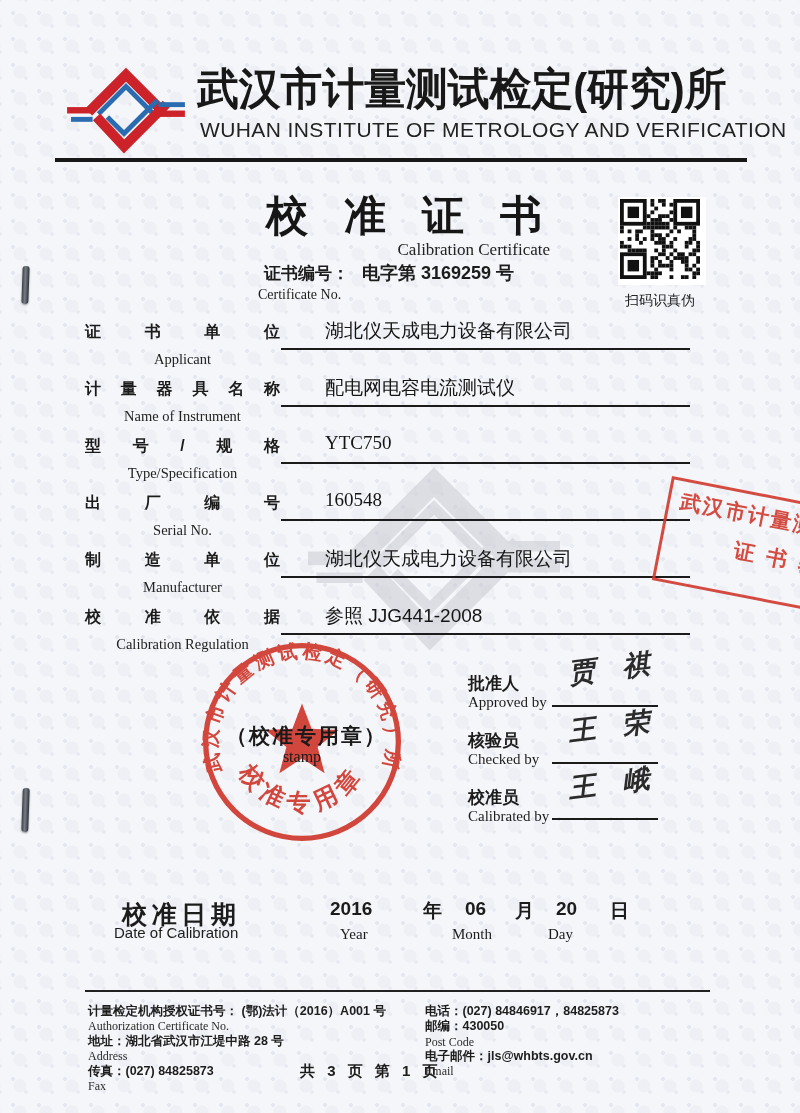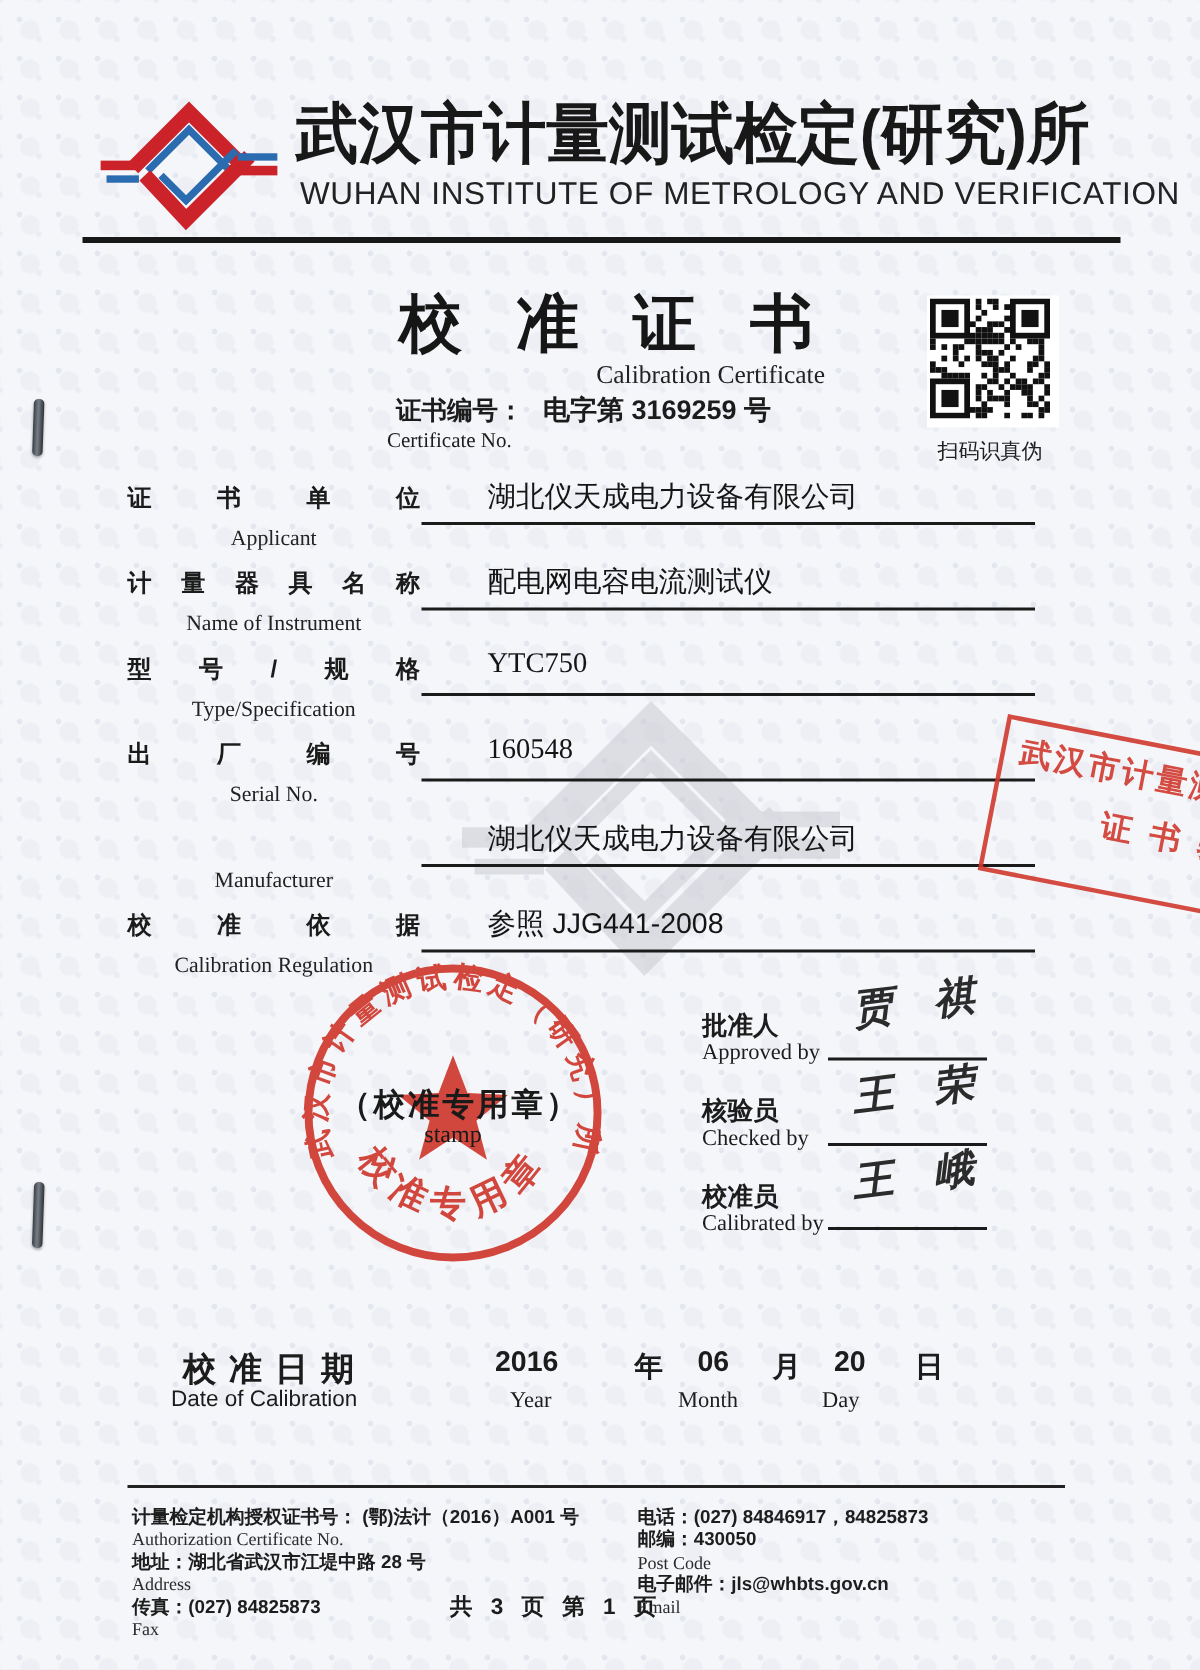--- a/index.html
+++ b/index.html
@@ -50,21 +50,21 @@
   .sig-line{position:absolute;left:552px;width:106px;height:2px;background:#1b1b1b;}
   .sig-hand{position:absolute;left:568px;font-size:27px;font-style:italic;font-weight:600;
             letter-spacing:10px;color:#2b2b2b;transform:rotate(-7deg);white-space:nowrap;}
   
   .edge-stamp{left:672px;top:476px;width:320px;height:106px;border:3px solid #d0392e;
               transform:rotate(11deg);transform-origin:left top;z-index:3;color:#d0392e;
               padding:6px 0 0 10px;box-sizing:border-box;opacity:.9;background:rgba(255,255,255,0);}
   .edge-l1{font-size:21px;font-weight:800;letter-spacing:2px;white-space:nowrap;}
   .edge-l2{font-size:21px;font-weight:800;letter-spacing:12px;margin:10px 0 0 62px;white-space:nowrap;}
   
-  .date-zh{left:122px;top:898px;width:114px;font-size:22px;font-weight:700;
+  .date-zh{left:122px;top:898px;width:114px;font-size:25px;font-weight:700;
            text-align:justify;text-align-last:justify;}
   .date-en{left:114px;top:924px;font-family:Liberation Sans, sans-serif;font-size:15px;white-space:nowrap;text-align:right;}
   .dpart{position:absolute;top:898px;font-size:19px;font-weight:600;white-space:nowrap;}
   .dsub{position:absolute;top:926px;font-family:"Liberation Serif",serif;font-size:15px;}
   
   .ft-rule{left:85px;top:990px;width:625px;height:2px;background:#222;}
   .ft-col{position:absolute;top:1004px;line-height:1.22;}
   .ft-cn{font-size:12.5px;font-weight:700;color:#1d1d1d;white-space:nowrap;}
   .ft-en{font-family:"Liberation Serif",serif;font-size:12px;color:#2a2a2a;}
   .pageinfo{left:300px;top:1062px;font-size:15px;font-weight:600;letter-spacing:4px;white-space:nowrap;}
@@ -278,20 +278,21 @@
       <div class="f-val serif">YTC750</div>
       <div class="f-rule"></div>
     </div>
     <div class="field-row" style="top:489px">
       <div class="f-zh">出厂编号</div>
       <div class="f-en">Serial No.</div>
       <div class="f-val serif">160548</div>
       <div class="f-rule"></div>
     </div>
     <div class="field-row" style="top:546px">
+      <div class="f-zh">制造单位</div>
       <div class="f-en">Manufacturer</div>
       <div class="f-val">湖北仪天成电力设备有限公司</div>
       <div class="f-rule"></div>
     </div>
     <div class="field-row" style="top:603px">
       <div class="f-zh">校准依据</div>
       <div class="f-en">Calibration Regulation</div>
       <div class="f-val">参照 JJG441-2008</div>
       <div class="f-rule"></div>
     </div>

